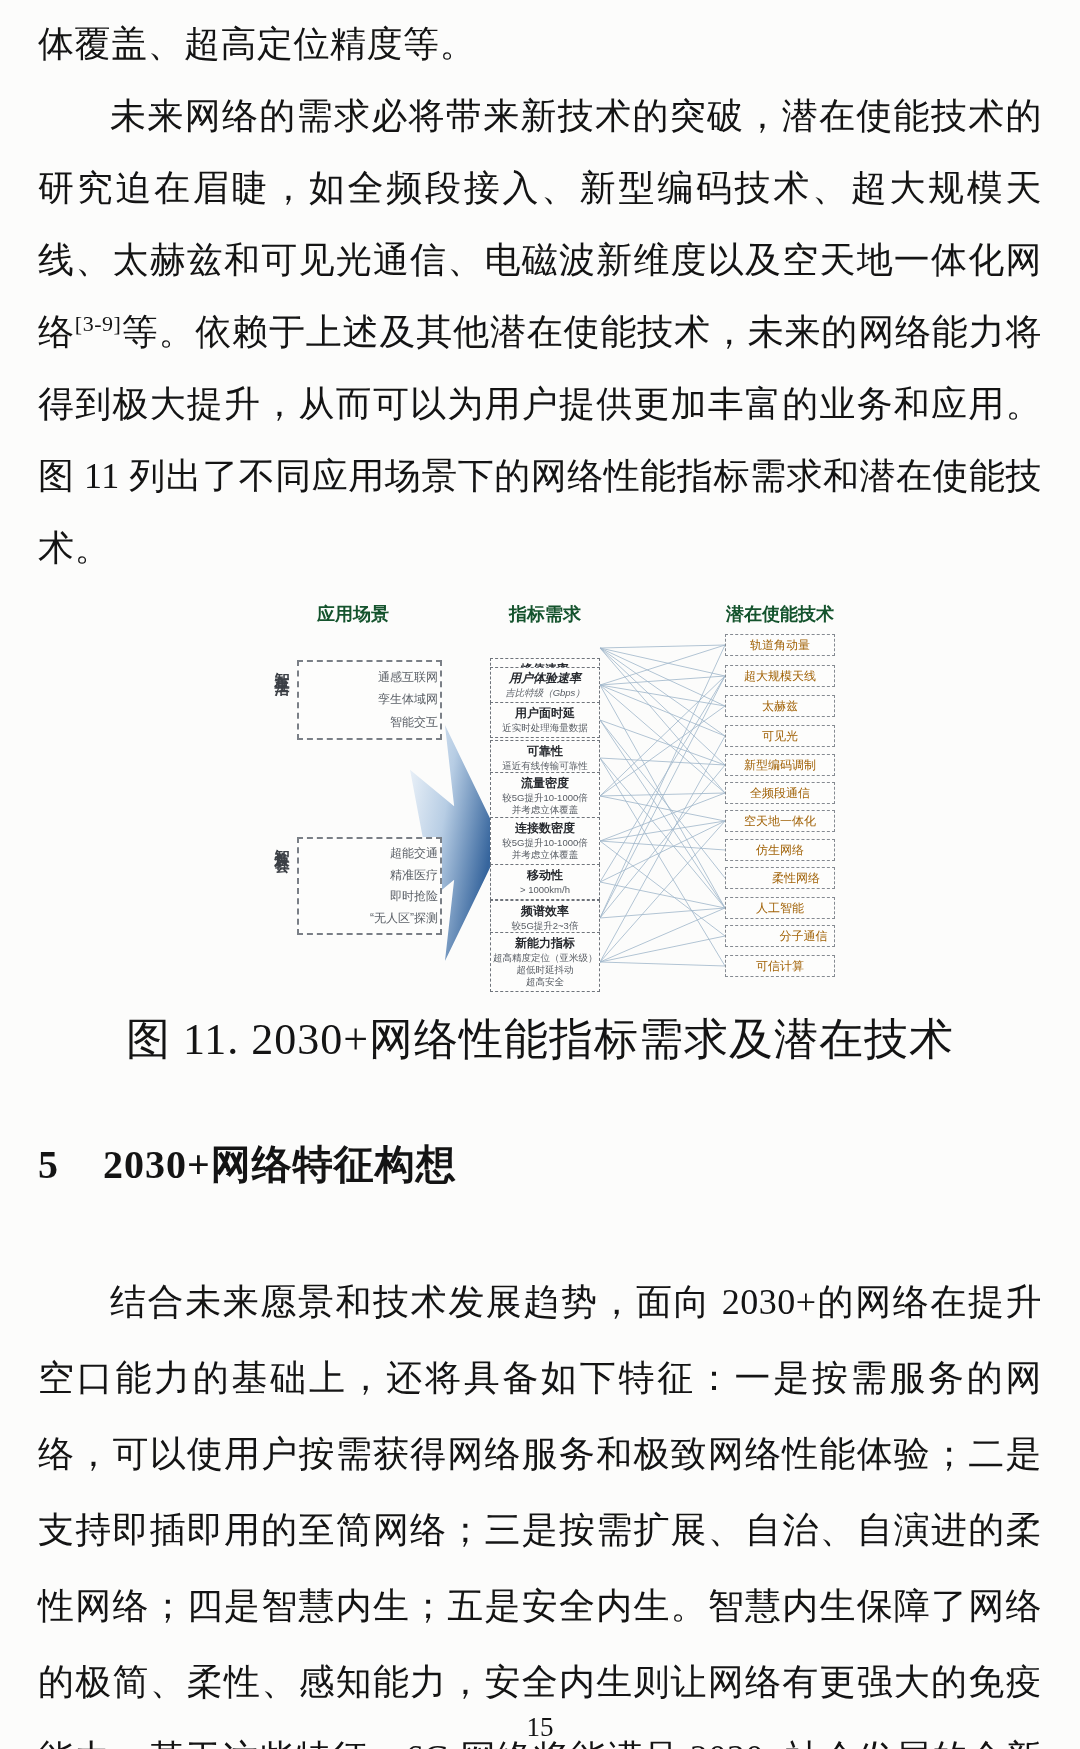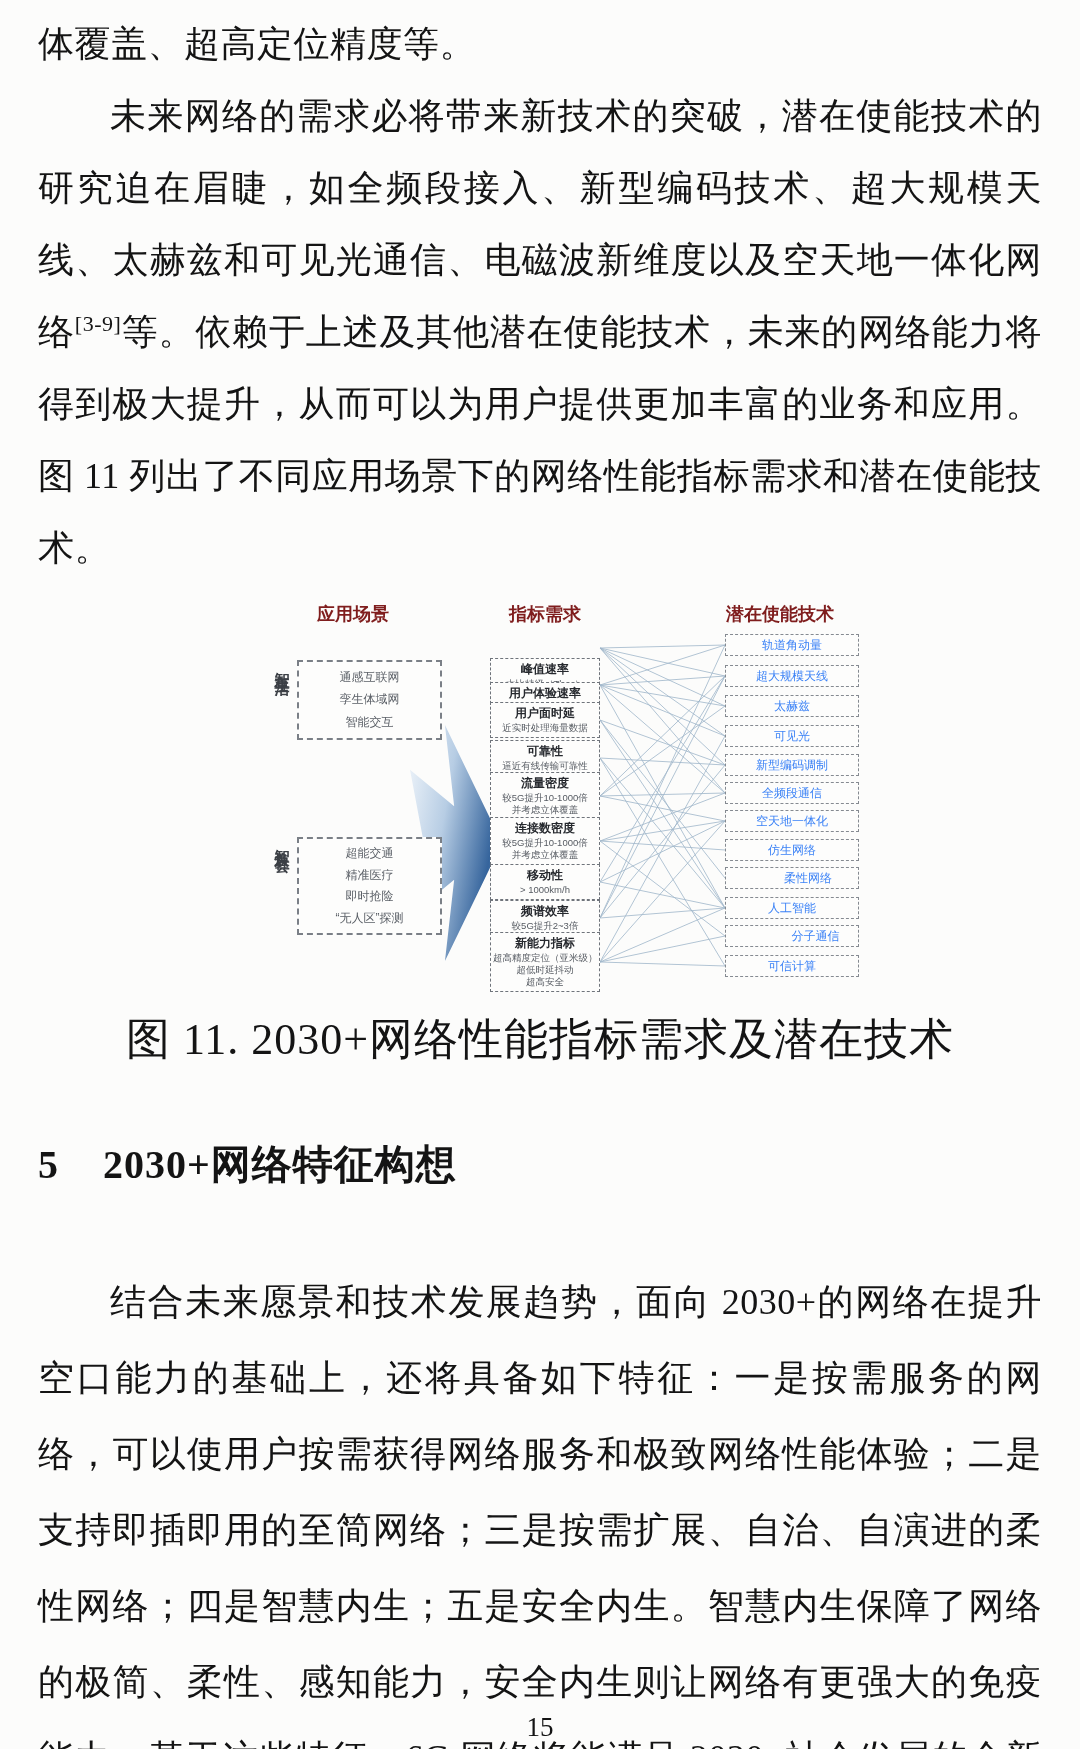--- a/index.html
+++ b/index.html
@@ -31,21 +31,21 @@
     height:400px;
     margin-top:8px;
     font-family:"Liberation Sans","DejaVu Sans",sans-serif;
   }
   .fig-header{
     position:absolute;
     transform:translateX(-50%);
     top:10px;
     font-size:18px;
     font-weight:600;
-    color:#7f1d1d;
+    color:#14532d;
     white-space:nowrap;
   }
   #fig-lines{
     position:absolute;left:0;top:0;width:100%;height:100%;
     pointer-events:none;
   }
   #fig-lines line{stroke:#9fb6ca;stroke-width:1;opacity:.8;}
   .sc-group{
     position:absolute;left:234px;width:170px;
     display:flex;align-items:stretch;
@@ -56,46 +56,46 @@
     font-size:15px;font-weight:600;color:#3b3f45;
     letter-spacing:3px;
     display:flex;align-items:center;
     margin-right:6px;
   }
   .sc-box{
     flex:1;
     border:2px dashed #7a7f86;
     background:#fdfdfc;
     display:flex;flex-direction:column;justify-content:space-around;
-    text-align:center;
+    text-align:right;
     padding:4px 2px;
   }
   .sc-item{font-size:12px;color:#5a5f66;white-space:nowrap;}
   .arrow{
     position:absolute;left:372px;top:120px;width:92px;height:262px;
     background:linear-gradient(100deg,#f4f8fc 0%,#b7cde4 38%,#35649c 76%,#88aed4 100%);
     clip-path:polygon(0 22%,48% 36%,38% 5%,100% 50%,38% 95%,48% 64%,0 78%,15% 50%);
   }
   .req-box{
     position:absolute;left:452px;width:110px;
     border:1px dashed #6f747b;
     background:#fdfdfc;
     text-align:center;
     padding:2px 2px 3px 2px;
     box-sizing:border-box;
     z-index:2;
   }
   .req-title{font-size:12px;font-weight:700;color:#26292e;white-space:nowrap;}
   .req-sub{font-size:9.5px;color:#565b62;white-space:nowrap;line-height:12px;}
   .tech-box{
-    position:absolute;left:687px;width:134px;height:22px;
+    position:absolute;left:687px;width:110px;height:22px;
     border:1px dashed #858a91;
     background:#fdfdfc;
     text-align:center;
-    font-size:12px;color:#3b82f6;
+    font-size:12px;color:#a16207;
     line-height:21px;
     box-sizing:border-box;
     white-space:nowrap;
     z-index:2;
   }
   .fig-caption{
     text-align:center;
     font-size:44px;
     margin-top:18px;
     letter-spacing:1px;
@@ -185,21 +185,21 @@
           <div class="sc-item">超能交通</div>
           <div class="sc-item">精准医疗</div>
           <div class="sc-item">即时抢险</div>
           <div class="sc-item">“无人区”探测</div>
         </div>
       </div>
       <div class="req-box" style="top: 38px; margin-top: 28px;">
         <div class="req-title">峰值速率</div>
         <div class="req-sub">太比特级（Tbps）</div>
       </div>
-      <div class="req-box" style="top: 90px;">
+      <div class="req-box" style="top: 75px; font-style: italic;">
         <div class="req-title">用户体验速率</div>
         <div class="req-sub">吉比特级（Gbps）</div>
       </div>
       <div class="req-box" style="top: 110px;">
         <div class="req-title">用户面时延</div>
         <div class="req-sub">近实时处理海量数据</div>
       </div>
       <div class="req-box" style="top: 148px;">
         <div class="req-title">可靠性</div>
         <div class="req-sub">逼近有线传输可靠性</div>

